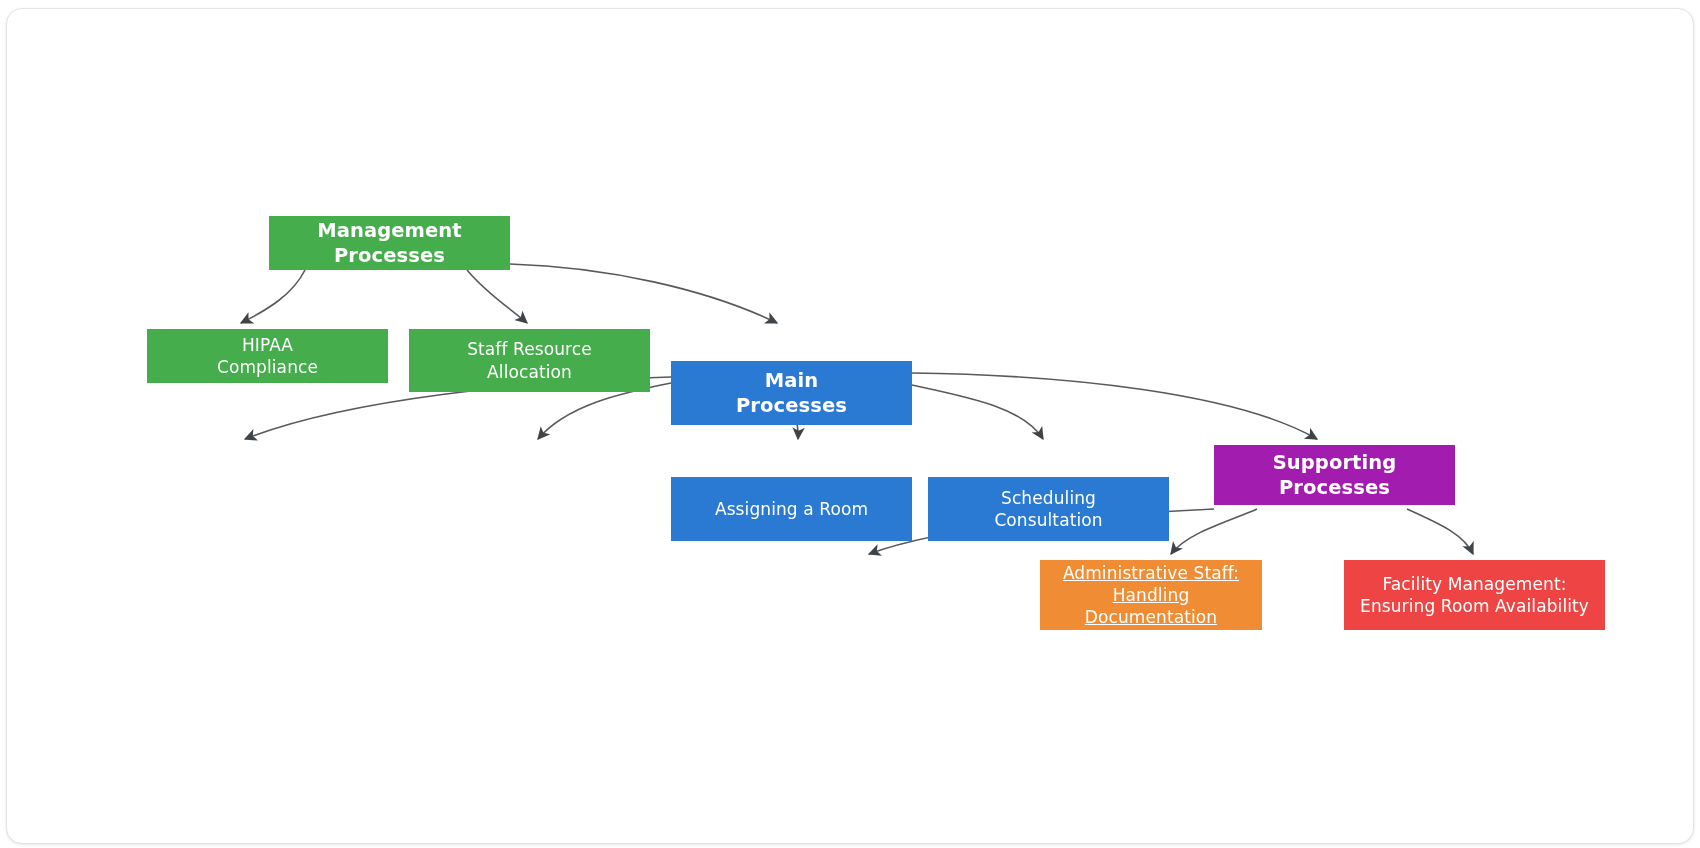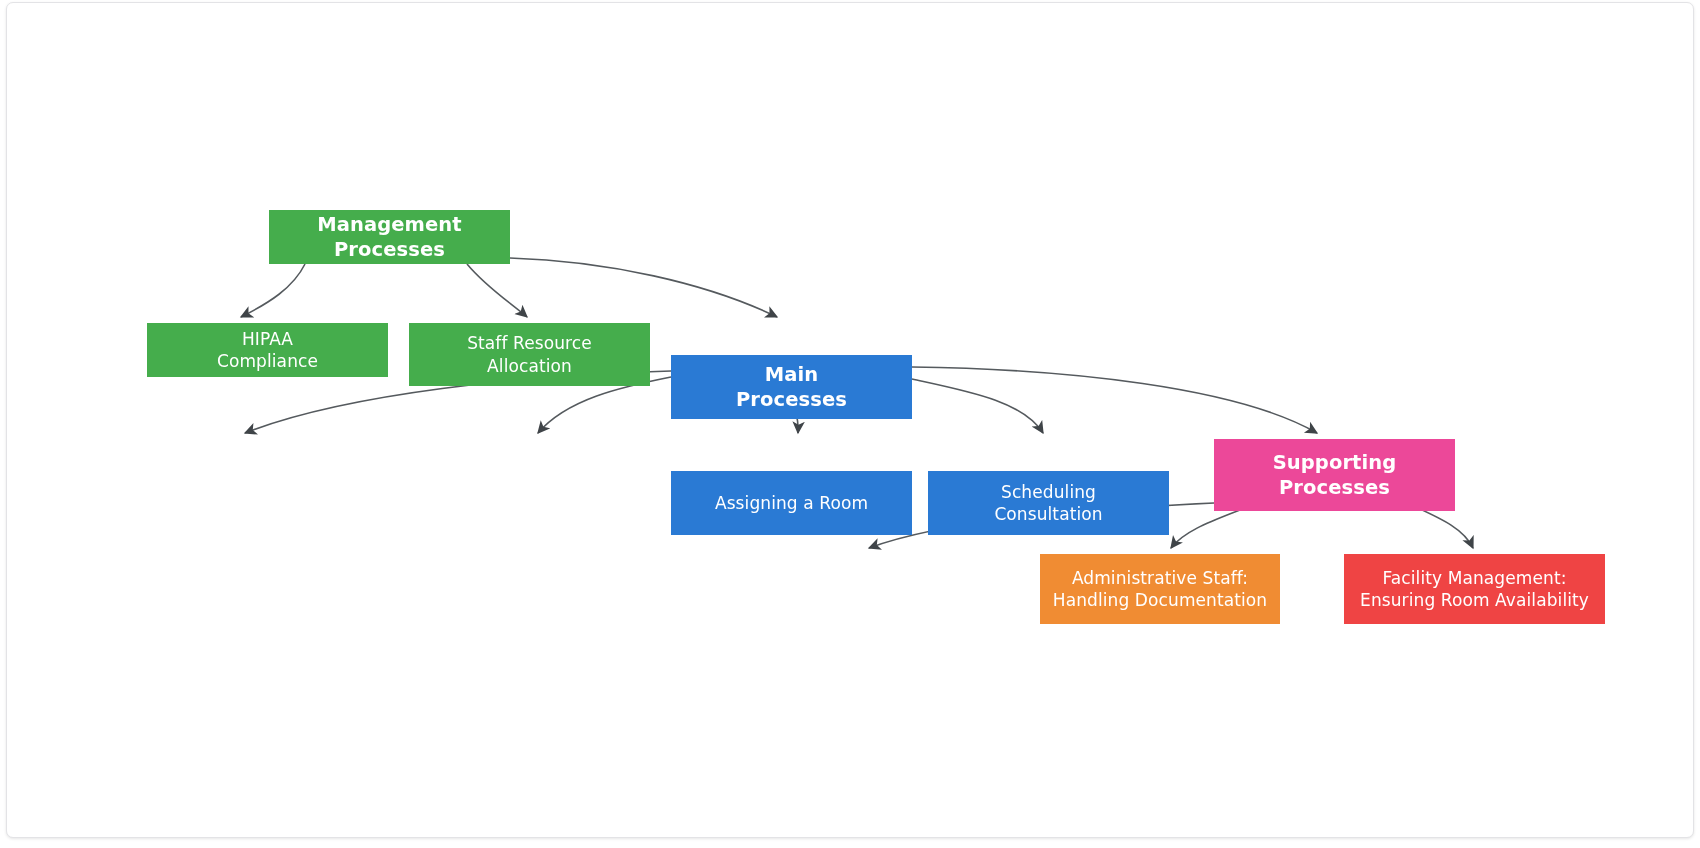--- a/index.html
+++ b/index.html
@@ -15,26 +15,26 @@
   #page {
     position: relative;
     width: 1700px;
     height: 848px;
     background: #ffffff;
   }
   
   #canvas-card {
     position: absolute;
     left: 6px;
-    top: 2px;
+    top: 8px;
     width: 1688px;
     height: 836px;
     background: #ffffff;
     border: 1px solid #e3e3e6;
-    border-radius: 7px;
+    border-radius: 16px;
     box-shadow: 0 1px 3px rgba(0,0,0,0.10);
     box-sizing: border-box;
     overflow: hidden;
   }
   #diagram-layer {
     position: absolute;
     left: 0;
     top: 0;
     width: 1688px;
     height: 836px;
@@ -133,27 +133,27 @@
 
       <div class="node blue lvl-leaf" style="left: 664px; top: 436px; width: 241px; height: 64px; background: rgb(42, 122, 212);">
         <span class="nlabel">Assigning a Room</span>
       </div>
 
       <div class="node blue lvl-leaf" style="left: 921px; top: 436px; width: 241px; height: 64px; background: rgb(42, 122, 212); text-align: center;">
         <span class="nlabel">Scheduling
 Consultation</span>
       </div>
 
-      <div class="node orange lvl-root" style="left: 1207px; top: 436px; width: 241px; height: 72px; background: #ec4899;">
+      <div class="node orange lvl-root" style="left: 1207px; top: 436px; width: 241px; height: 60px; background: #a21caf;">
         <span class="nlabel">Supporting
 Processes</span>
       </div>
 
 
-      <div class="node orange lvl-leaf" style="left: 1033px; top: 551px; width: 240px; height: 70px; background: rgb(240, 140, 51);">
+      <div class="node orange lvl-leaf" style="left: 1033px; top: 551px; width: 222px; height: 70px; background: rgb(240, 140, 51); text-decoration: underline;">
         <span class="nlabel">Administrative Staff:
 Handling Documentation</span>
       </div>
 
       <div class="node orange lvl-leaf" style="left: 1337px; top: 551px; width: 261px; height: 70px; background: #ef4444;">
         <span class="nlabel">Facility Management:
 Ensuring Room Availability</span>
       </div>
 
     </div>

